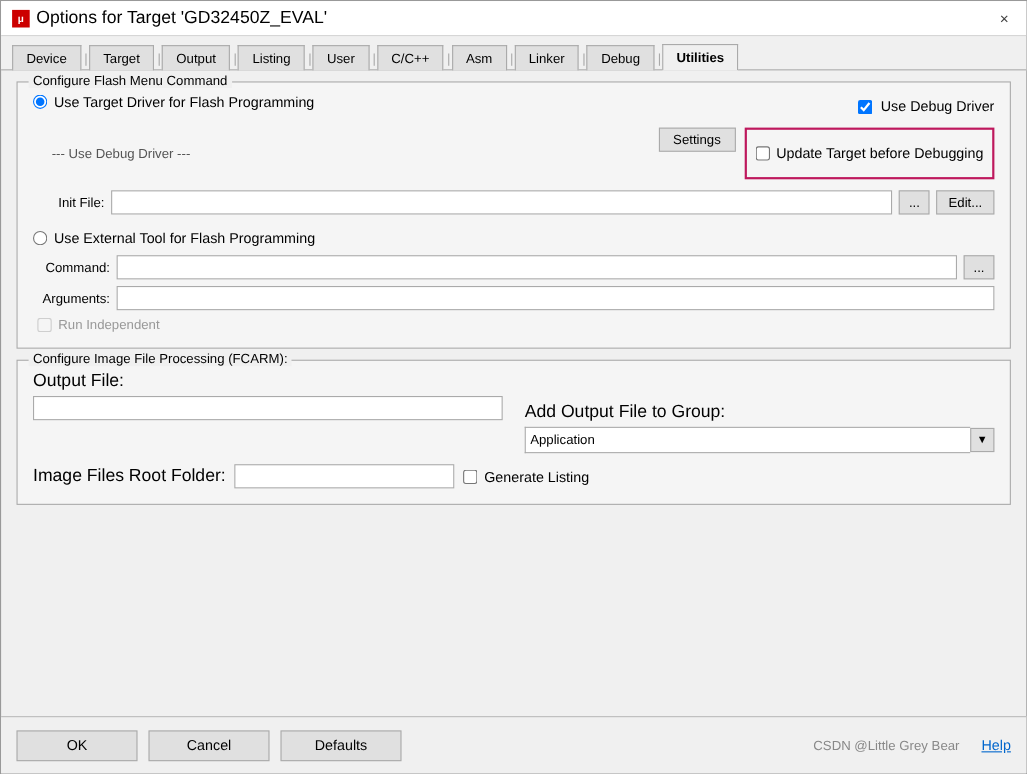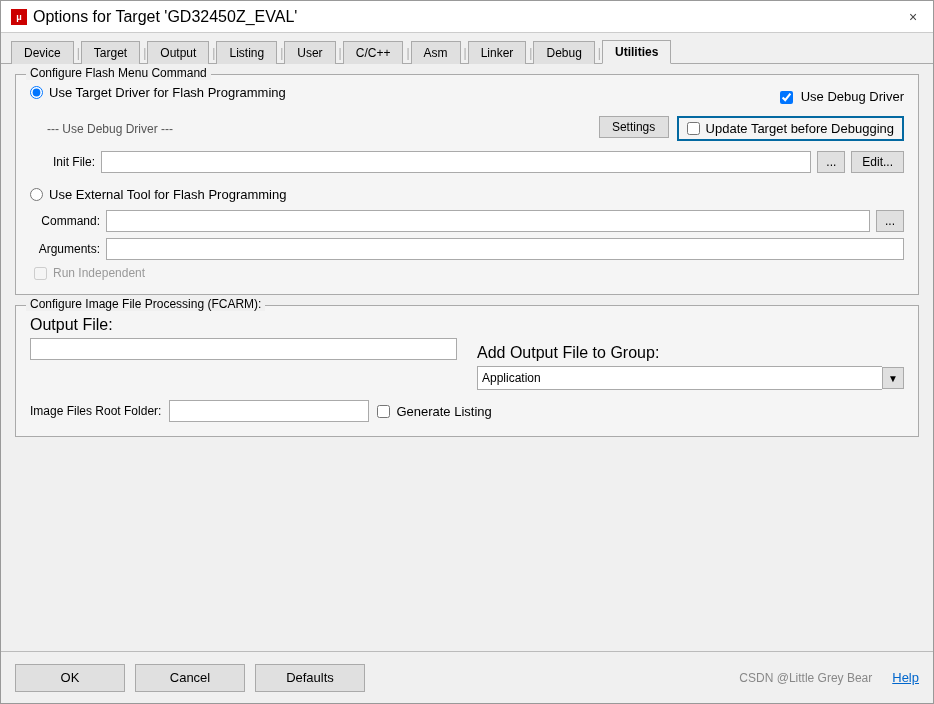--- a/index.html
+++ b/index.html
@@ -167,22 +167,22 @@
       font-size: 12px;
       min-width: 160px;
       text-align: center;
     }
     .settings-right {
       display: flex;
       align-items: flex-start;
       gap: 8px;
     }
     .update-box {
-      border: 2px solid #0369a1;
-      padding: 3px 8px;
+      border: 2px solid #be185d;
+      padding: 14px 8px;
       display: flex;
       align-items: center;
       gap: 6px;
       background: #f5f5f5;
     }
 
     
     .field-row {
       display: flex;
       align-items: center;
@@ -281,21 +281,21 @@
       align-items: center;
       justify-content: center;
       font-size: 10px;
     }
     .image-root-row {
       display: flex;
       align-items: center;
       gap: 8px;
     }
     .image-root-label {
-      font-size: 12px;
+      font-size: 16px;
       white-space: nowrap;
     }
     .image-root-input {
       width: 200px;
       height: 22px;
       border: 1px solid #aaa;
       background: white;
       padding: 2px 4px;
       font-size: 12px;
     }

